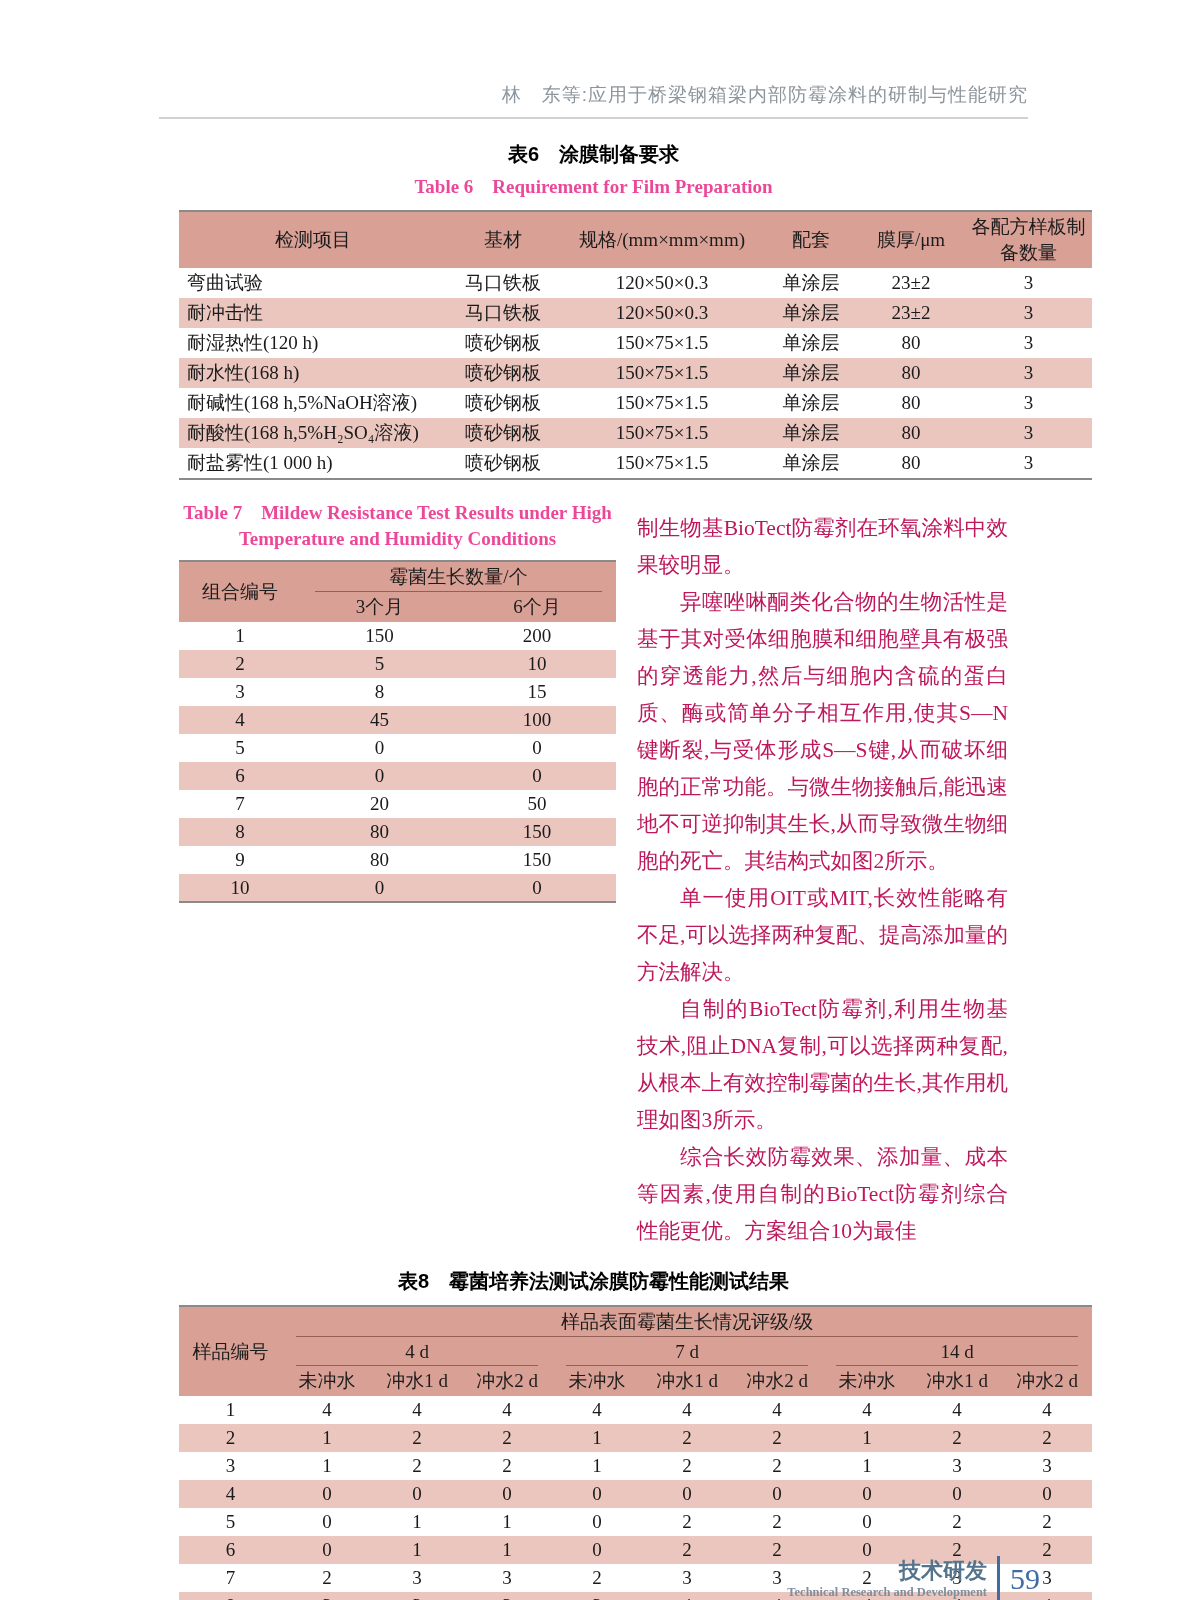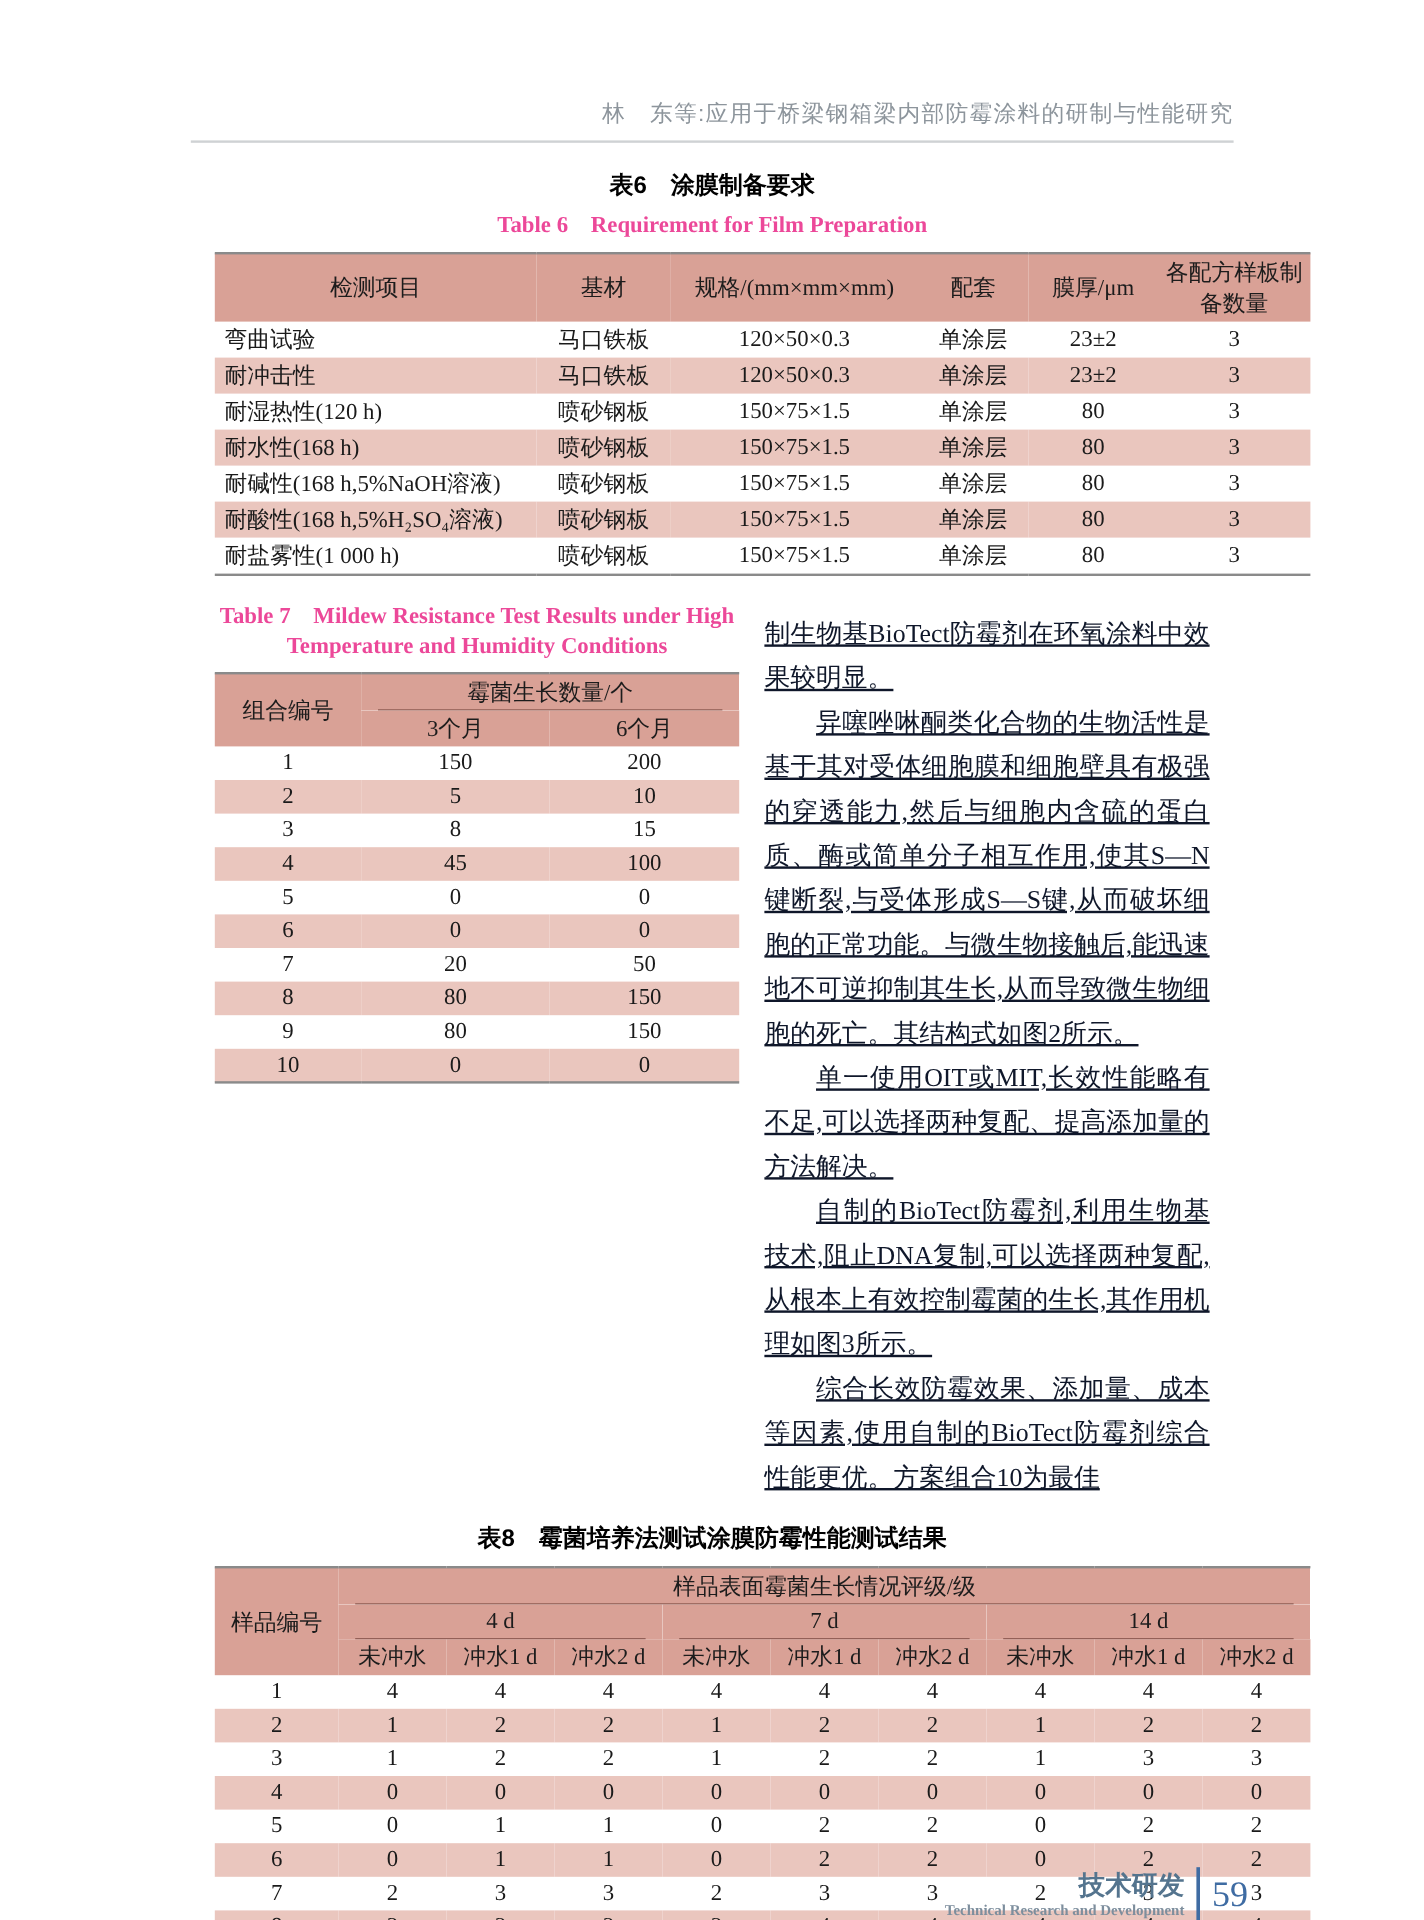--- a/index.html
+++ b/index.html
@@ -45,22 +45,21 @@
     content:""; position:absolute; left:14px; right:14px; bottom:0;
     border-bottom:1px solid #936058;
   }
   
   .twocol { display:flex; gap:21px; }
   .col-left  { width:437px; flex:0 0 437px; }
   .col-right { flex:1; }
   .col-left .tbl-title-zh { margin-top:20px; }
   p.body-text {
     font-size:21.5px; line-height:37px; text-align:justify;
-    color:#0f172a;
-    text-decoration:underline;
+    color:#be185d;
   }
   p.indent { text-indent:2em; }
   .col-right-text { margin-top:16px; }
   
   .footer {
     position:absolute; right:105px; top:1552px;
     display:flex; align-items:center;
   }
   .footer-text { text-align:right; margin-right:10px; }
   .footer-zh {

